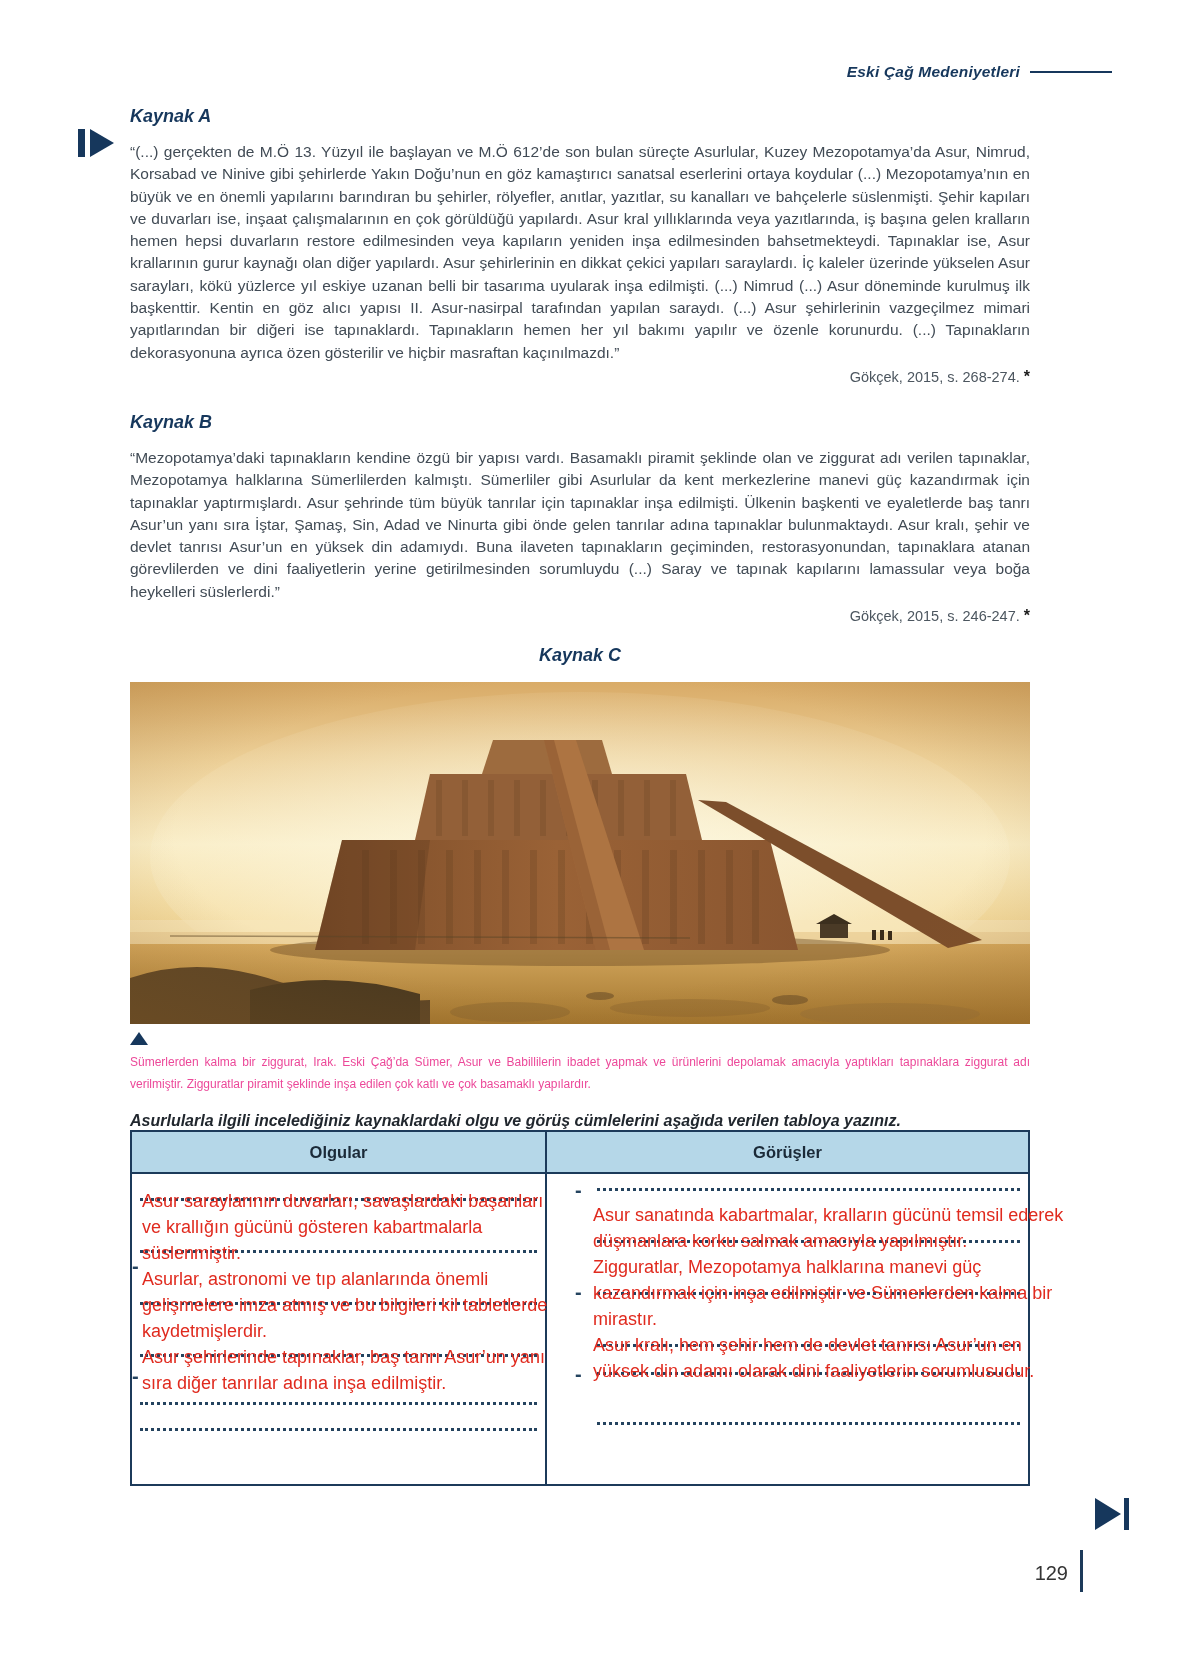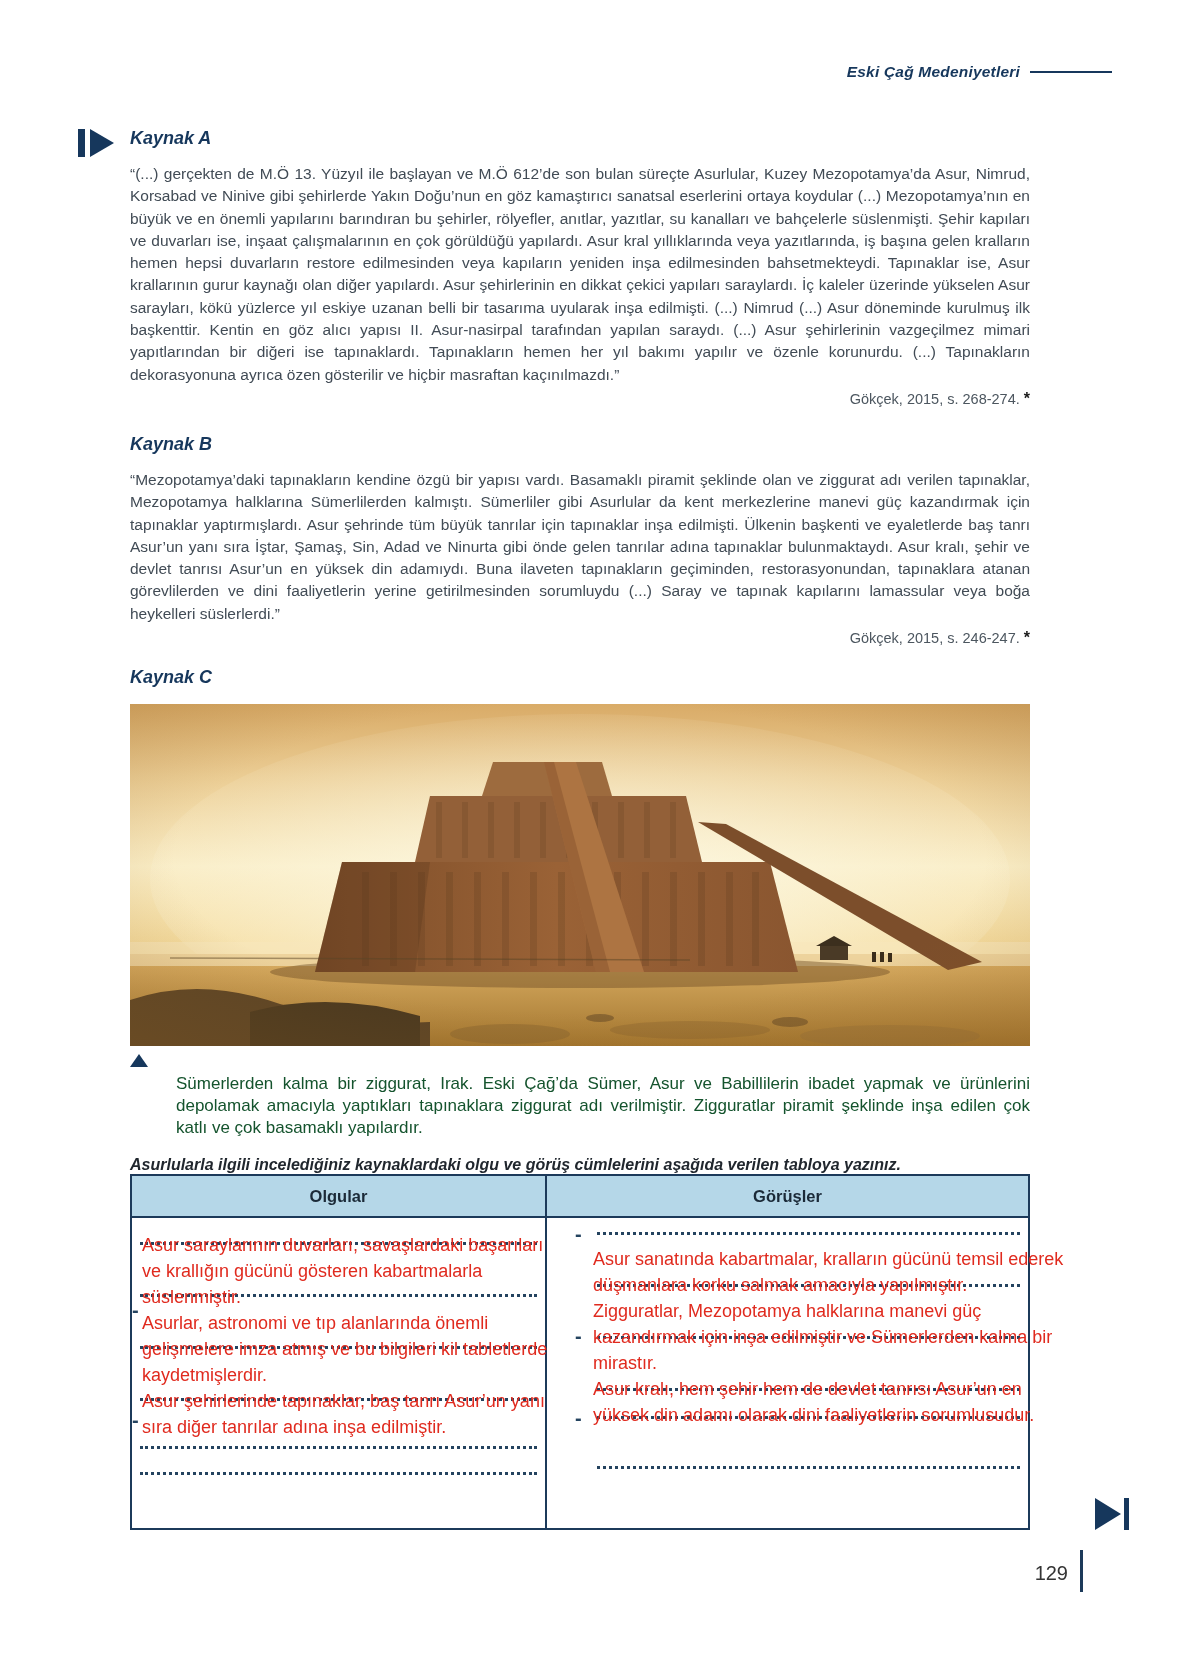--- a/index.html
+++ b/index.html
@@ -13,41 +13,41 @@
   }
   .content { position:absolute; left:130px; top:0; width:900px; }
 
   
   .hdr { margin-top:62px; display:flex; justify-content:flex-end; align-items:center; height:20px;font-style:italic; }
   .hdr-title { color:#16375c; font-size:15.5px; font-weight:600; letter-spacing:.2px; }
   .hdr-line { width:82px; height:0; border-top:2.5px solid #16375c; margin-left:10px; margin-right:-82px; }
 
   
   .src-title { color:#16375c; font-size:18px; font-weight:bold; font-style:italic; height:22px; }
-  .kA { margin-top:46px; }
+  .kA { margin-top:24px; }
   .kB { margin-top:26px; }
-  .kC { margin-top:20px; }
+  .kC { margin-top:20px;text-align:center; }
 
   .marker-icon { position:absolute; left:78px; top:129px; width:44px; height:28px; }
   .marker-icon .bar { position:absolute; left:0; top:0; width:7px; height:28px; background:#16375c; }
   .marker-icon .tri { position:absolute; left:12px; top:0; width:0; height:0;
       border-top:14px solid transparent; border-bottom:14px solid transparent; border-left:24px solid #16375c; }
 
   .src-text {
     margin-top:13px; color:#414b55; font-size:15.5px; line-height:22.3px;
     text-align:justify;
   }
   .citation { margin-top:4px; text-align:right; color:#4c565f; font-size:14.5px; }
   .citation .star { color:#1a1a1a; font-weight:bold; font-size:16px; margin-left:4px; }
 
   
   .photo { margin-top:15px; width:900px; height:342px; display:block; }
   .cap-tri { margin-top:8px; width:0; height:0;
       border-left:9px solid transparent; border-right:9px solid transparent; border-bottom:13px solid #16375c; }
-  .caption { margin-top:6px; color:#14532d; font-size:17px; line-height:22px; text-align:justify;margin-left:46px; }
+  .caption { margin-top:6px; color:#ec4899; font-size:12px; line-height:22px; text-align:justify; }
   .instruction { margin-top:17px; color:#21272e; font-size:16px; font-weight:bold; font-style:italic; }
 
   
   .anstable { width:900px; height:356px; border:2.5px solid #1c3a5a; display:flex; flex-direction:column; }
   .anstable .thead { display:flex; height:42px; background:#b5d7e8; border-bottom:2.5px solid #1c3a5a; }
   .anstable .th { display:flex; align-items:center; justify-content:center;
       color:#1b2a38; font-size:16.5px; font-weight:bold; }
   .anstable .tbody { display:flex; flex:1; }
   .col-l { width:415px; border-right:2.5px solid #1c3a5a; position:relative; }
   .col-r { flex:1; position:relative; }

